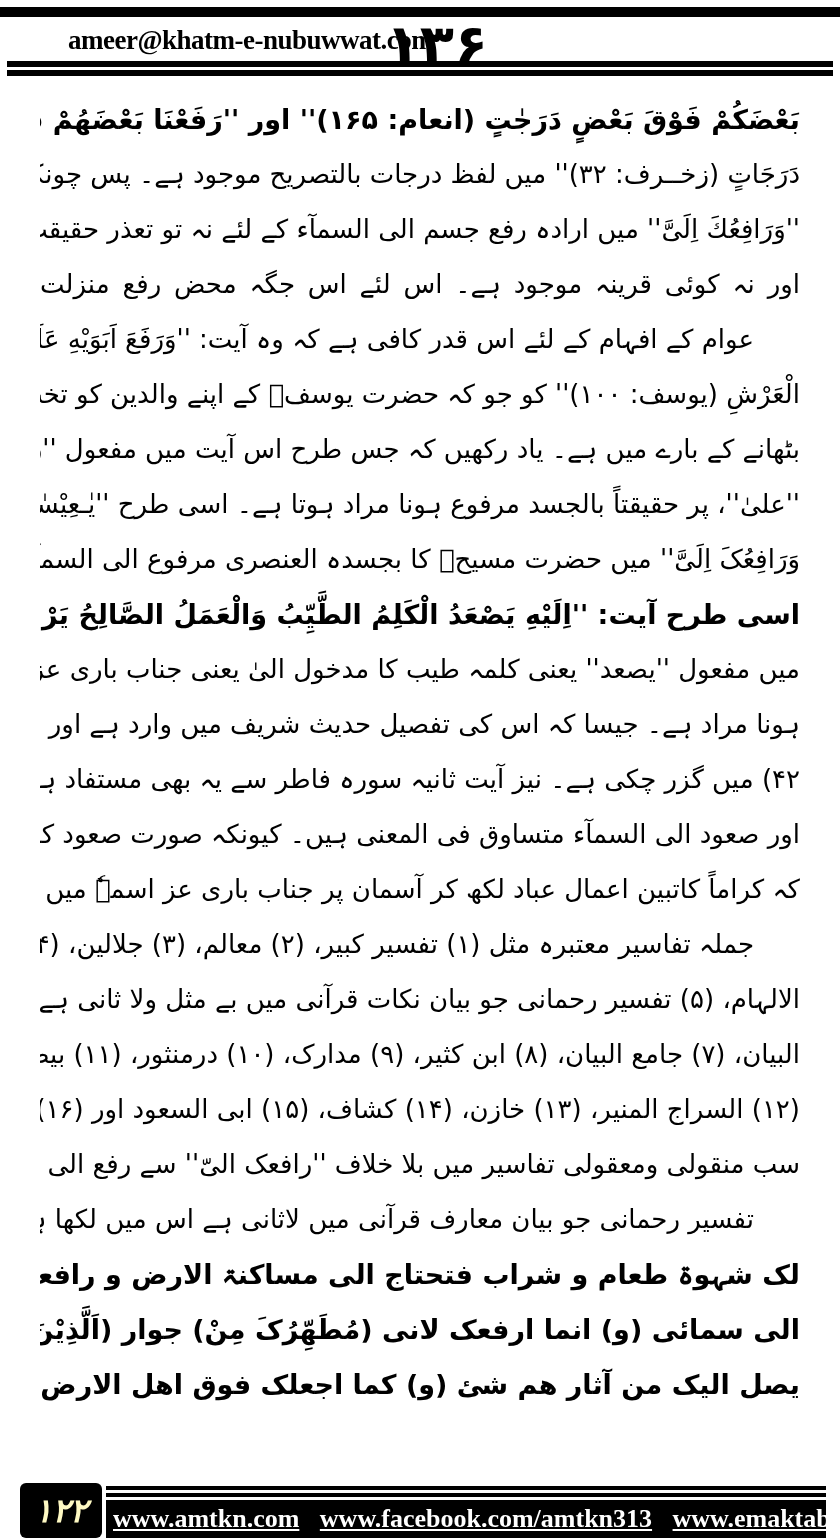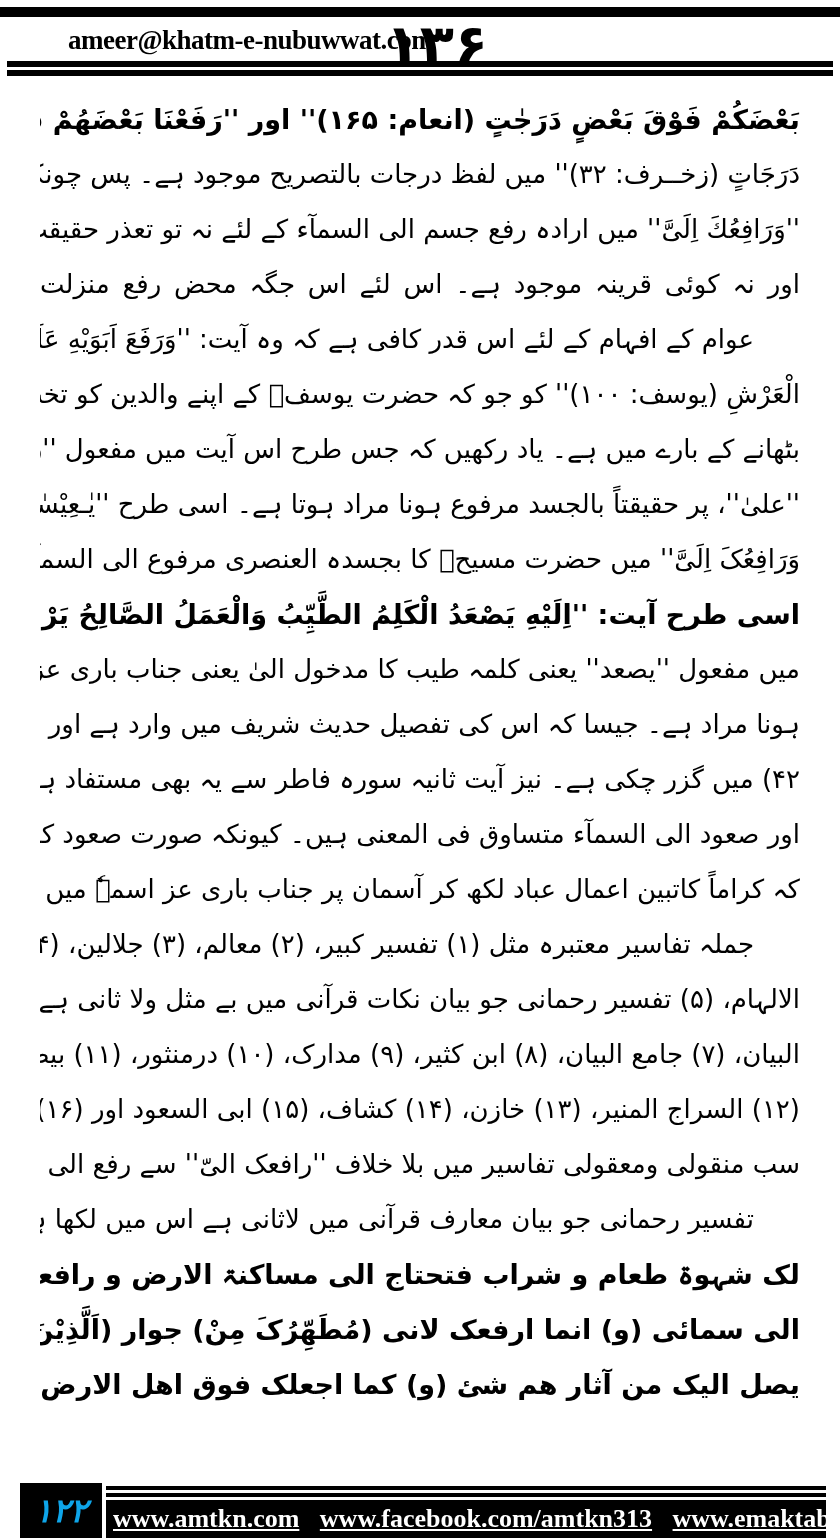--- a/index.html
+++ b/index.html
@@ -49,23 +49,23 @@
     text-align:justify; text-align-last:justify;
     white-space:nowrap; overflow:hidden;
   }
   .bline.quran { font-weight:bold; font-size:27px; }
   .bline.indent { padding-right:46px; }
   .bline.endline { text-align-last:right; white-space:normal; }
 
   
   .footer-pagenum-box {
     position:absolute; left:20px; top:1483px; width:82px; height:55px;
-    background:#000; color:#0ea5e9;
+    background:#000; color:#fef9c3;
     font-size:33px; font-weight:bold; line-height:55px; text-align:center;
-    direction:rtl; font-style:italic;
+    direction:rtl; font-style:italic;border-radius:6px;
   }
   .footer-rule { position:absolute; left:106px; right:14px; height:4px; background:#000; }
   .footer-rule-1 { top:1486px; }
   .footer-rule-2 { top:1493px; }
   .footer-bar {
     position:absolute; left:106px; right:14px; top:1500px; height:38px;
     background:#000; color:#fff;
     font-family:"Liberation Serif", serif; font-weight:bold;
     font-size:26px; line-height:38px; text-align:center;
     direction:ltr; white-space:nowrap; overflow:hidden;

